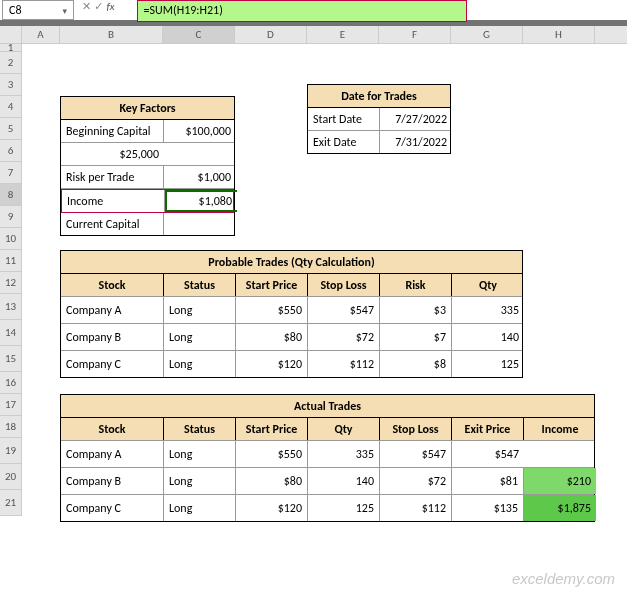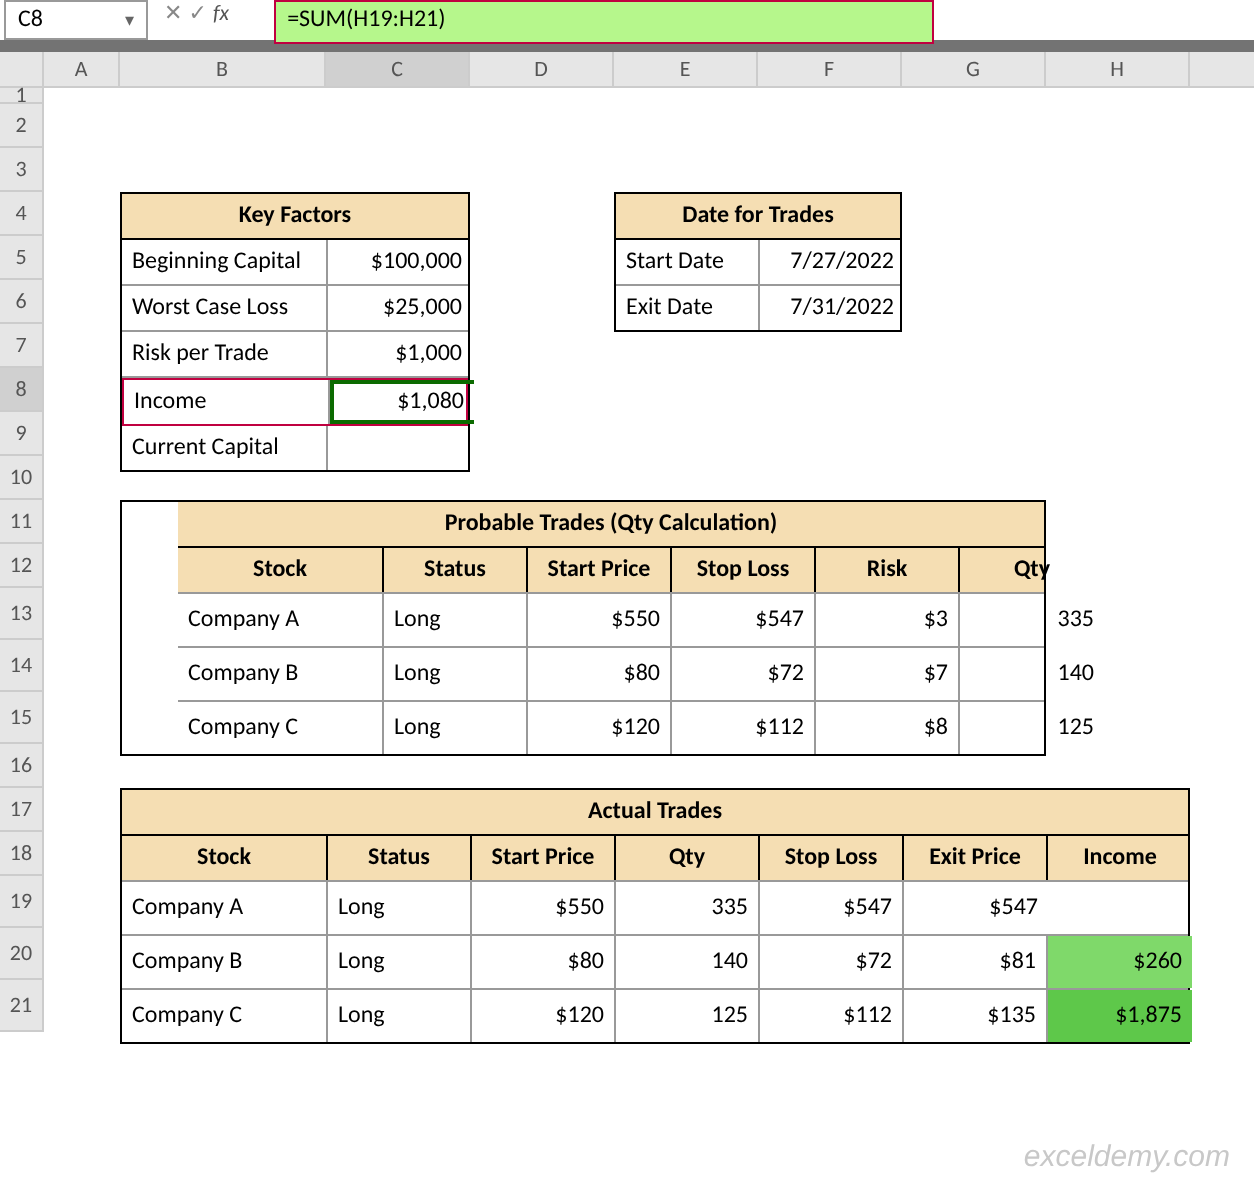--- a/index.html
+++ b/index.html
@@ -210,50 +210,49 @@
 
   <div class="content">
 
     <div class="tbl" style="left:38px; top:52px; width:175px;">
       <div class="thdr">Key Factors</div>
       <div class="trow" style="grid-template-columns:103px 72px;">
         <div class="tcell">Beginning Capital</div>
         <div class="tcell right">$100,000</div>
       </div>
       <div class="trow" style="grid-template-columns:103px 72px;">
-        <div class="tcell">Worst Case Loss</div>
         <div class="tcell right">$25,000</div>
       </div>
       <div class="trow" style="grid-template-columns:103px 72px;">
         <div class="tcell">Risk per Trade</div>
         <div class="tcell right">$1,000</div>
       </div>
       <div class="trow red-box" style="grid-template-columns:103px 72px;">
         <div class="tcell">Income</div>
         <div class="tcell right sel-cell">$1,080</div>
       </div>
       <div class="trow" style="grid-template-columns:103px 72px;">
         <div class="tcell">Current Capital</div>
         <div class="tcell right"></div>
       </div>
     </div>
 
-    <div class="tbl" style="left:285px; top:52px; width:144px;">
+    <div class="tbl" style="left:285px; top:40px; width:144px;">
       <div class="thdr">Date for Trades</div>
       <div class="trow" style="grid-template-columns:72px 72px;">
         <div class="tcell">Start Date</div>
         <div class="tcell right">7/27/2022</div>
       </div>
       <div class="trow" style="grid-template-columns:72px 72px;">
         <div class="tcell">Exit Date</div>
         <div class="tcell right">7/31/2022</div>
       </div>
     </div>
 
-    <div class="tbl" style="left:38px; top:206px; width:463px;padding-left:28px;">
+    <div class="tbl" style="left:38px; top:206px; width:463px;">
       <div class="thdr">Probable Trades (Qty Calculation)</div>
       <div class="trow theader-row" style="grid-template-columns:103px 72px 72px 72px 72px 72px;">
         <div class="tcell">Stock</div>
         <div class="tcell">Status</div>
         <div class="tcell">Start Price</div>
         <div class="tcell">Stop Loss</div>
         <div class="tcell">Risk</div>
         <div class="tcell">Qty</div>
       </div>
       <div class="trow tall" style="grid-template-columns:103px 72px 72px 72px 72px 72px;">
@@ -301,21 +300,21 @@
         <div class="tcell right">$547</div>
         <div class="tcell right">$547</div>
       </div>
       <div class="trow tall" style="grid-template-columns:103px 72px 72px 72px 72px 72px 72px;">
         <div class="tcell">Company B</div>
         <div class="tcell">Long</div>
         <div class="tcell right">$80</div>
         <div class="tcell right">140</div>
         <div class="tcell right">$72</div>
         <div class="tcell right">$81</div>
-        <div class="tcell right green-bg2">$260</div>
+        <div class="tcell right green-bg2">$210</div>
       </div>
       <div class="trow tall" style="grid-template-columns:103px 72px 72px 72px 72px 72px 72px;">
         <div class="tcell">Company C</div>
         <div class="tcell">Long</div>
         <div class="tcell right">$120</div>
         <div class="tcell right">125</div>
         <div class="tcell right">$112</div>
         <div class="tcell right">$135</div>
         <div class="tcell right green-bg3">$1,875</div>
       </div>

